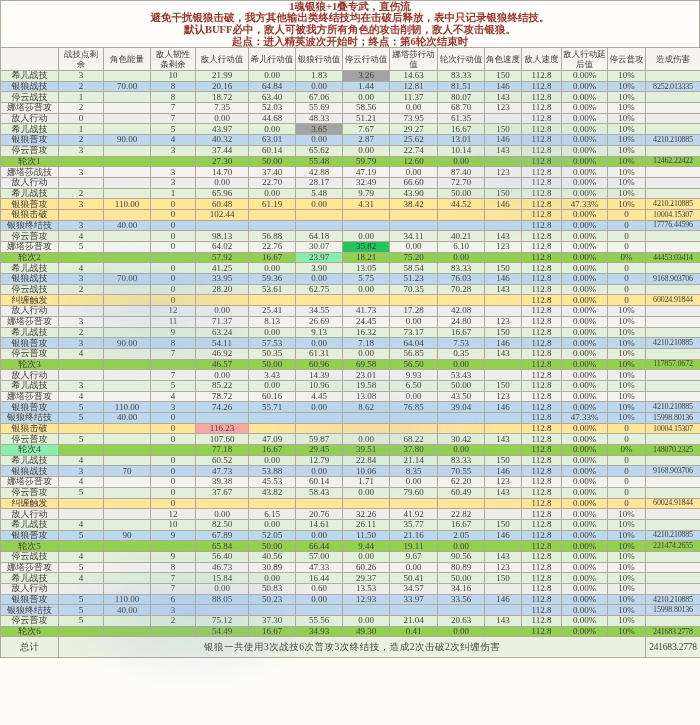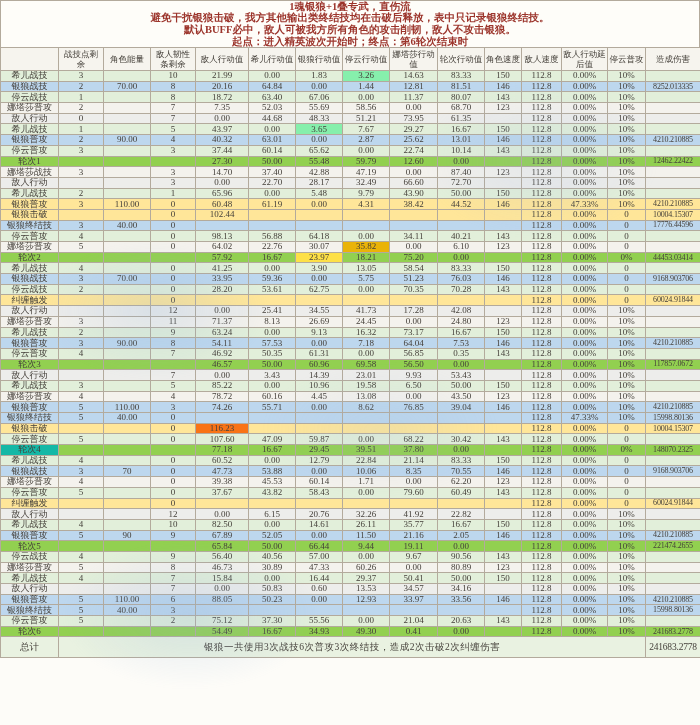--- a/index.html
+++ b/index.html
@@ -90,21 +90,21 @@
     </thead>
     <tbody id="table-body">
         <tr>
           <td class="lbl" style="background: rgb(226, 239, 218);">希儿战技</td>
           <td style="background: rgb(226, 239, 218);">3</td>
           <td style="background: rgb(226, 239, 218);"></td>
           <td style="background: rgb(226, 239, 218);">10</td>
           <td style="background: rgb(226, 239, 218);">21.99</td>
           <td style="background: rgb(226, 239, 218);">0.00</td>
           <td style="background: rgb(226, 239, 218);">1.83</td>
-          <td style="background: #86efac;">3.26</td>
+          <td style="background: #a3a3a3;">3.26</td>
           <td style="background: rgb(226, 239, 218);">14.63</td>
           <td style="background: rgb(226, 239, 218);">83.33</td>
           <td style="background: rgb(226, 239, 218);">150</td>
           <td style="background: rgb(226, 239, 218);">112.8</td>
           <td style="background: rgb(226, 239, 218);">0.00%</td>
           <td style="background: rgb(226, 239, 218);">10%</td>
           <td class="dmg" style="background: rgb(226, 239, 218);"></td>
         </tr>
         <tr>
           <td class="lbl" style="background: rgb(189, 215, 238);">银狼战技</td>
@@ -174,21 +174,21 @@
           <td style="background: rgb(237, 237, 235);">10%</td>
           <td class="dmg" style="background: rgb(237, 237, 235);"></td>
         </tr>
         <tr>
           <td class="lbl" style="background: rgb(226, 239, 218);">希儿战技</td>
           <td style="background: rgb(226, 239, 218);">1</td>
           <td style="background: rgb(226, 239, 218);"></td>
           <td style="background: rgb(226, 239, 218);">5</td>
           <td style="background: rgb(226, 239, 218);">43.97</td>
           <td style="background: rgb(226, 239, 218);">0.00</td>
-          <td style="background: #86efac;">3.65</td>
+          <td style="background: #a3a3a3;">3.65</td>
           <td style="background: rgb(226, 239, 218);">7.67</td>
           <td style="background: rgb(226, 239, 218);">29.27</td>
           <td style="background: rgb(226, 239, 218);">16.67</td>
           <td style="background: rgb(226, 239, 218);">150</td>
           <td style="background: rgb(226, 239, 218);">112.8</td>
           <td style="background: rgb(226, 239, 218);">0.00%</td>
           <td style="background: rgb(226, 239, 218);">10%</td>
           <td class="dmg" style="background: rgb(226, 239, 218);"></td>
         </tr>
         <tr>
@@ -362,37 +362,37 @@
           <td class="dmg" style="background: rgb(226, 239, 218);"></td>
         </tr>
         <tr>
           <td class="lbl" style="background: rgb(244, 242, 237);">娜塔莎普攻</td>
           <td style="background: rgb(244, 242, 237);">5</td>
           <td style="background: rgb(244, 242, 237);"></td>
           <td style="background: rgb(244, 242, 237);">0</td>
           <td style="background: rgb(244, 242, 237);">64.02</td>
           <td style="background: rgb(244, 242, 237);">22.76</td>
           <td style="background: rgb(244, 242, 237);">30.07</td>
-          <td style="background: #eab308;">35.82</td>
+          <td style="background: #22c55e;">35.82</td>
           <td style="background: rgb(244, 242, 237);">0.00</td>
           <td style="background: rgb(244, 242, 237);">6.10</td>
           <td style="background: rgb(244, 242, 237);">123</td>
           <td style="background: rgb(244, 242, 237);">112.8</td>
           <td style="background: rgb(244, 242, 237);">0.00%</td>
           <td style="background: rgb(244, 242, 237);">0</td>
           <td class="dmg" style="background: rgb(244, 242, 237);"></td>
         </tr>
         <tr>
           <td class="lbl" style="background: rgb(146, 208, 80);">轮次2</td>
           <td style="background: rgb(146, 208, 80);"></td>
           <td style="background: rgb(146, 208, 80);"></td>
           <td style="background: rgb(146, 208, 80);"></td>
           <td style="background: rgb(146, 208, 80);">57.92</td>
           <td style="background: rgb(146, 208, 80);">16.67</td>
-          <td style="background: #fde047;">23.97</td>
+          <td style="background: #86efac;">23.97</td>
           <td style="background: rgb(146, 208, 80);">18.21</td>
           <td style="background: rgb(146, 208, 80);">75.20</td>
           <td style="background: rgb(146, 208, 80);">0.00</td>
           <td style="background: rgb(146, 208, 80);"></td>
           <td style="background: rgb(146, 208, 80);">112.8</td>
           <td style="background: rgb(146, 208, 80);">0.00%</td>
           <td style="background: rgb(146, 208, 80);">0%</td>
           <td class="dmg" style="background: rgb(146, 208, 80);">44453.03414</td>
         </tr>
         <tr>
@@ -648,21 +648,21 @@
           <td style="background: rgb(189, 215, 238);">112.8</td>
           <td style="background: rgb(189, 215, 238);">47.33%</td>
           <td style="background: rgb(189, 215, 238);">10%</td>
           <td class="dmg" style="background: rgb(189, 215, 238);">15998.80136</td>
         </tr>
         <tr>
           <td class="lbl" style="background: rgb(255, 230, 153);">银狼击破</td>
           <td style="background: rgb(255, 230, 153);"></td>
           <td style="background: rgb(255, 230, 153);"></td>
           <td style="background: rgb(255, 230, 153);">0</td>
-          <td style="background: #f97316;">116.23</td>
+          <td style="background: #fca5a5;">116.23</td>
           <td style="background: rgb(255, 230, 153);"></td>
           <td style="background: rgb(255, 230, 153);"></td>
           <td style="background: rgb(255, 230, 153);"></td>
           <td style="background: rgb(255, 230, 153);"></td>
           <td style="background: rgb(255, 230, 153);"></td>
           <td style="background: rgb(255, 230, 153);"></td>
           <td style="background: rgb(255, 230, 153);">112.8</td>
           <td style="background: rgb(255, 230, 153);">0.00%</td>
           <td style="background: rgb(255, 230, 153);">0</td>
           <td class="dmg" style="background: rgb(255, 230, 153);">10004.15307</td>
@@ -678,21 +678,21 @@
           <td style="background: rgb(226, 239, 218);">0.00</td>
           <td style="background: rgb(226, 239, 218);">68.22</td>
           <td style="background: rgb(226, 239, 218);">30.42</td>
           <td style="background: rgb(226, 239, 218);">143</td>
           <td style="background: rgb(226, 239, 218);">112.8</td>
           <td style="background: rgb(226, 239, 218);">0.00%</td>
           <td style="background: rgb(226, 239, 218);">0</td>
           <td class="dmg" style="background: rgb(226, 239, 218);"></td>
         </tr>
         <tr>
-          <td class="lbl" style="background: #14b8a6; margin-top: 32px;">轮次4</td>
+          <td class="lbl" style="background: #86efac; margin-top: 32px;">轮次4</td>
           <td style="background: rgb(146, 208, 80);"></td>
           <td style="background: rgb(146, 208, 80);"></td>
           <td style="background: rgb(146, 208, 80);"></td>
           <td style="background: rgb(146, 208, 80);">77.18</td>
           <td style="background: rgb(146, 208, 80);">16.67</td>
           <td style="background: rgb(146, 208, 80);">29.45</td>
           <td style="background: rgb(146, 208, 80);">39.51</td>
           <td style="background: rgb(146, 208, 80);">37.80</td>
           <td style="background: rgb(146, 208, 80);">0.00</td>
           <td style="background: rgb(146, 208, 80);"></td>

